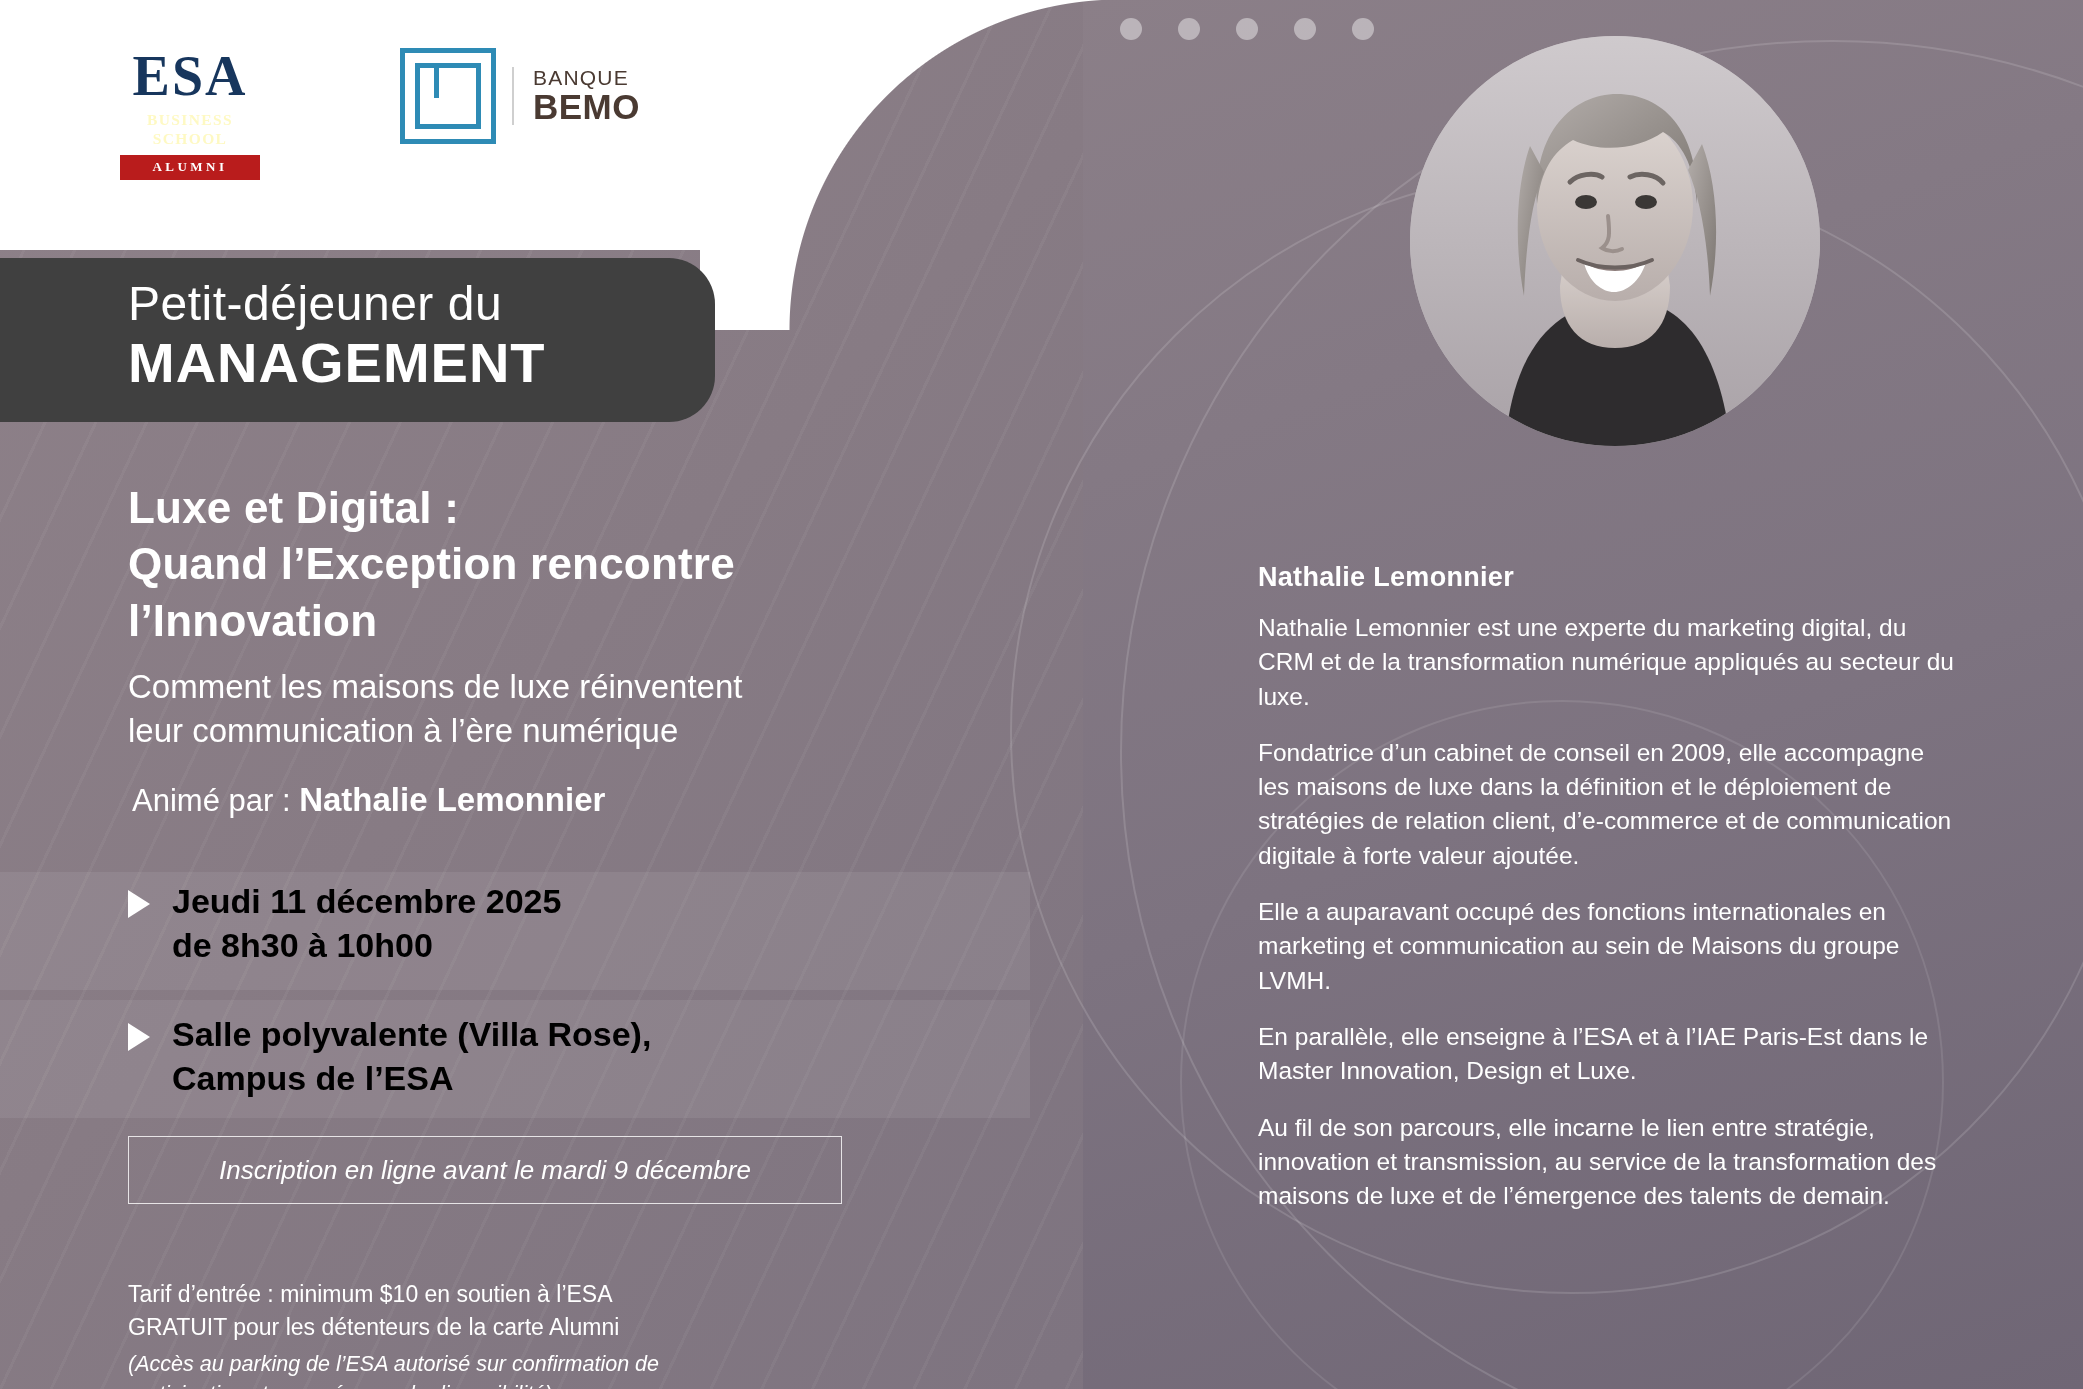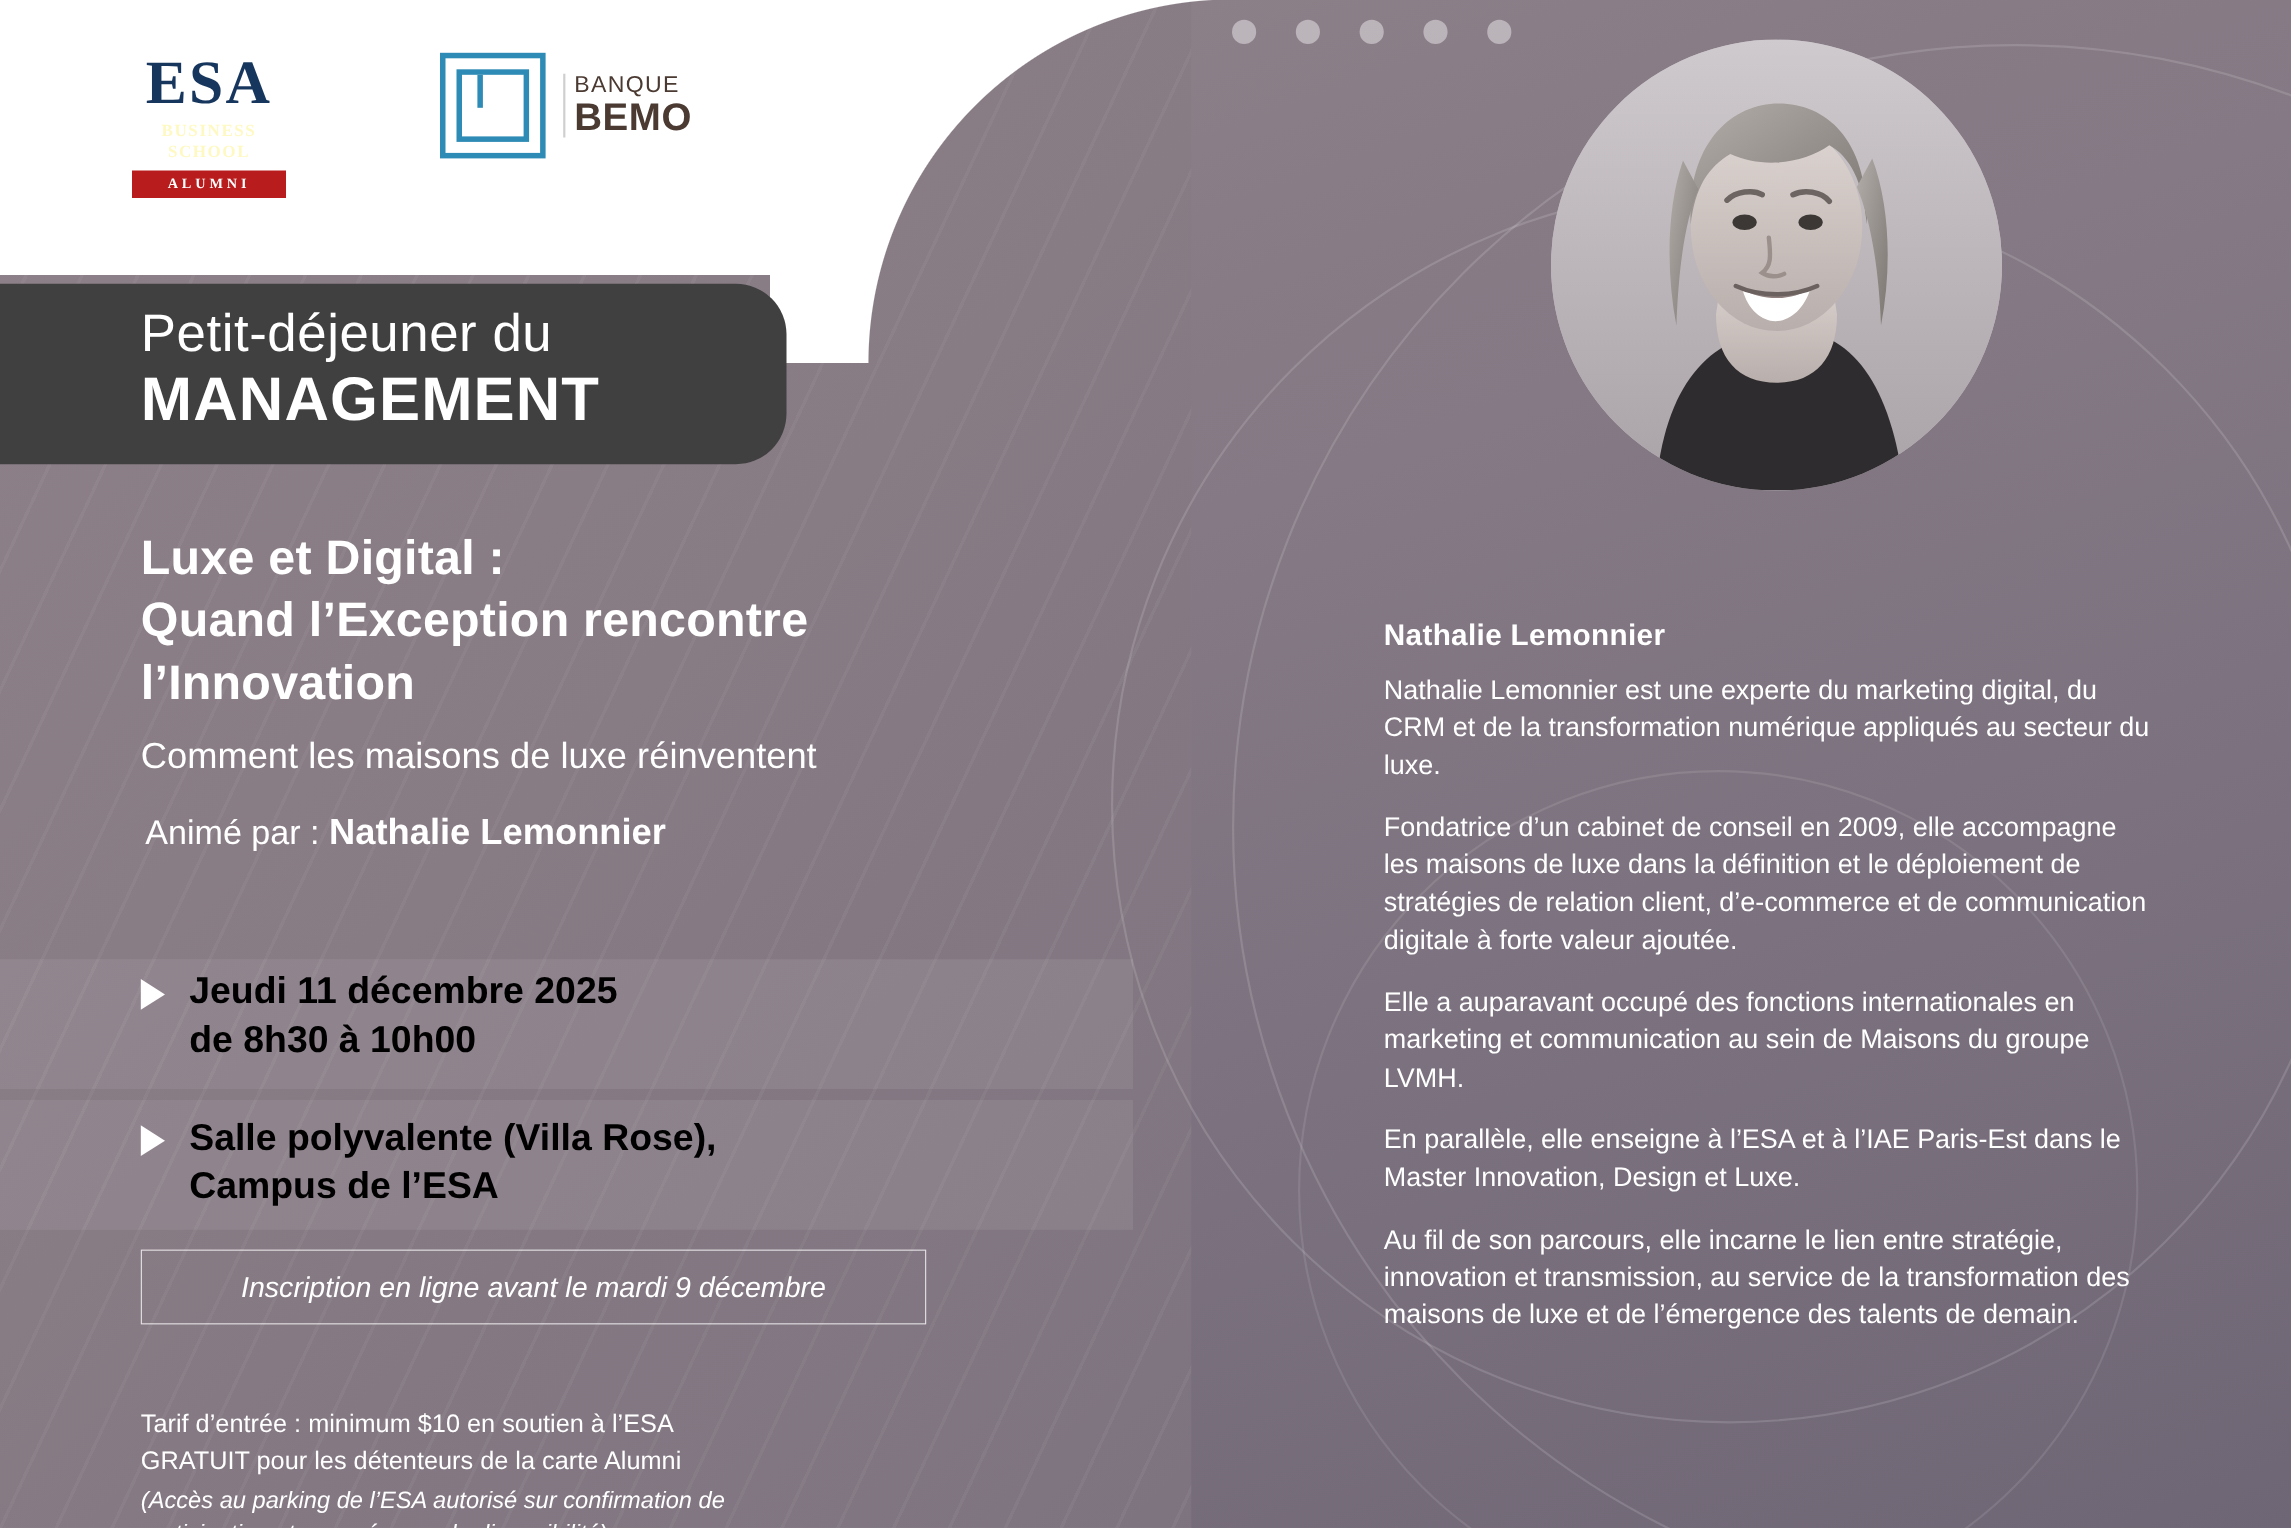--- a/index.html
+++ b/index.html
@@ -147,21 +147,21 @@
   }
   .bemo-mark-inner::after {
     content: "";
     position: absolute;
     left: 14px;
     top: 0;
     width: 5px;
     height: 30px;
     background: #2e8bb5;
   }
-  .bemo-text { line-height: 1.05; border-left: 2px solid #cfcfcf; padding-left: 8px;}
+  .bemo-text { line-height: 1.05; border-left: 2px solid #cfcfcf; padding-left: 19px;}
   .bemo-text .b1 {
     font-size: 21px;
     letter-spacing: 1.2px;
     color: #4a3a32;
     font-weight: 400;
   }
   .bemo-text .b2 {
     font-size: 35px;
     letter-spacing: 0.5px;
     color: #4a3a32;
@@ -365,20 +365,21 @@
   </div>
 
   <div class="left-col">
     <h1 class="talk-title">
       <span>Luxe et Digital :</span><br>
       <span>Quand l’Exception rencontre</span><br>
       <span>l’Innovation</span>
     </h1>
     <div class="talk-sub">
       <span>Comment les maisons de luxe réinventent</span><br>
+      <span>leur communication à l’ère numérique</span>
     </div>
     <div class="host-line">
       <span>Animé par :</span>
       <b>Nathalie Lemonnier</b>
     </div>
   </div>
 
   <div class="info-rows">
     <div class="info-row">
       <span class="tri"></span>

